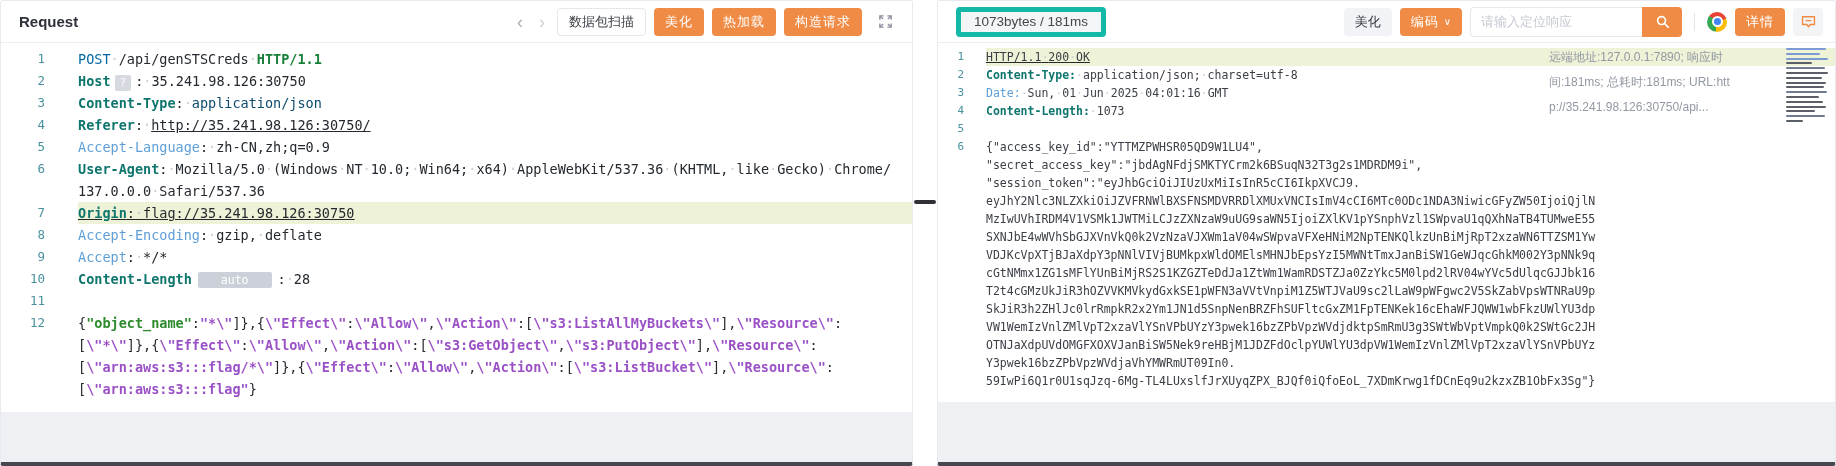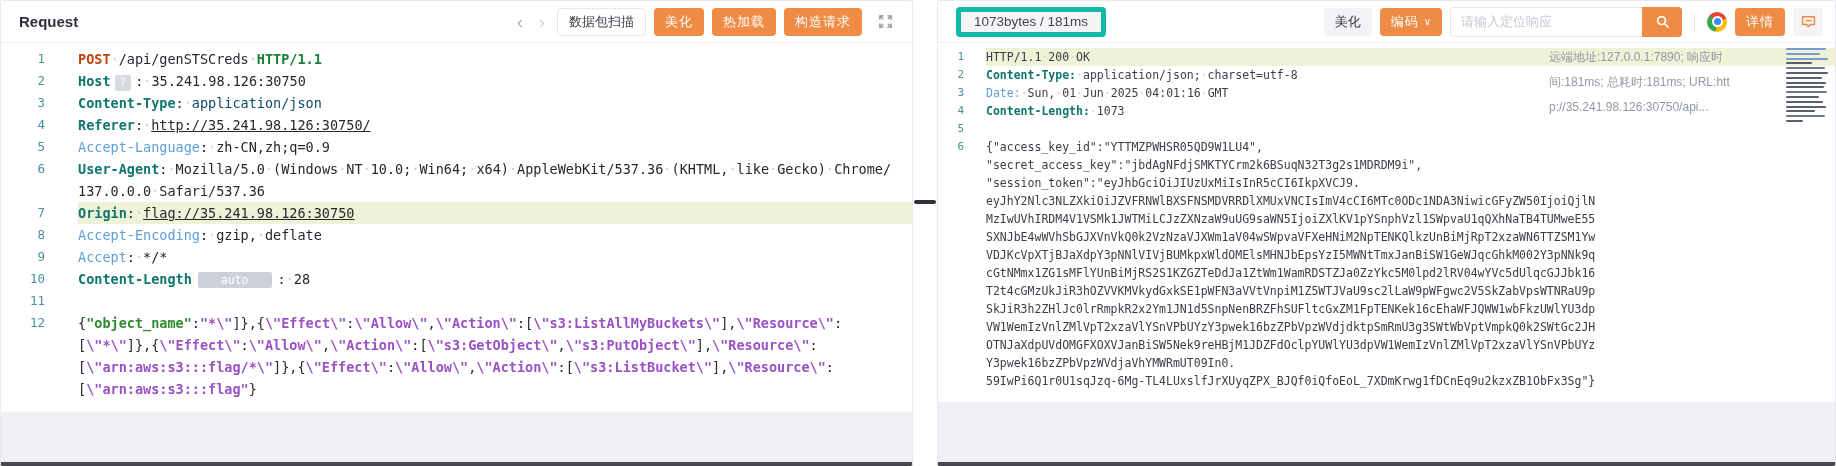--- a/index.html
+++ b/index.html
@@ -31,21 +31,21 @@
 
   .iconbtn { width:30px; height:28px; border-radius:4px; display:inline-flex; align-items:center;
     justify-content:center; cursor:pointer; background:transparent; }
   .iconbtn.boxed { background:#f3f4f6; }
 
   .size-badge { height:30px; display:inline-flex; align-items:center; padding:0 13px;
     background:#f4f5f7; border:5px solid #14b8a6; border-radius:4px;
     font-size:13.5px; color:#43464d; white-space:nowrap; }
 
   .searchwrap { display:flex; align-items:center; }
-  .searchwrap input { width:192px; height:30px; border:1px solid #e6e8ec; border-right:none;
+  .searchwrap input { width:172px; height:30px; border:1px solid #e6e8ec; border-right:none;
     border-radius:4px 0 0 4px; padding:0 10px; font-size:13px; color:#3a3d44; outline:none;
     font-family:"Liberation Sans","DejaVu Sans",sans-serif; }
   .searchwrap input::placeholder { color:#c6cad2; }
   .search-btn { width:40px; height:30px; background:#ef8b44; border:none; border-radius:0 4px 4px 0;
     display:inline-flex; align-items:center; justify-content:center; cursor:pointer; }
 
   .vdivider { width:1px; height:18px; background:#e3e5ea; margin:0 4px; }
 
   .chrome { width:20px; height:20px; border-radius:50%; position:relative; cursor:pointer;
     background:conic-gradient(from -50deg,#ea4335 0 33.3%,#fbbc05 0 66.6%,#34a853 0 100%); }
@@ -59,23 +59,23 @@
   .right .editor { font-size:11.5px; line-height:18px; }
   .filler { flex:1; background:#eef0f4; }
 
   .crow { display:flex; white-space:pre; }
   .left  .crow { height:22px; }
   .right .crow { height:18px; }
   .ln { text-align:right; color:#49919f; }
   .left  .ln { flex:0 0 44px; margin-right:33px; font-size:12.5px; }
   .right .ln { flex:0 0 26px; margin-right:22px; font-size:11px; }
   .ctext { flex:1; }
-  .crow.hl .ctext { background:#eef2d6; }
-
-  .t-m   { color:#c2410c; font-weight:bold; }
+  .crow.hl .ctext { background:#eef2d6;text-decoration:underline; }
+
+  .t-m   { color:#0369a1; font-weight:normal; }
   .t-ver { color:#188038; font-weight:bold; }
   .t-hn  { color:#0f766e; font-weight:bold; }
   .t-hn2 { color:#5e9fd8; }
   .t-g   { color:#0c4a6e; }
   .t-k   { color:#2e8b2e; font-weight:bold; }
   .t-s   { color:#9b51c6; font-weight:600; }
   .t-u   { color:#24292f; text-decoration:underline; }
   .t-p   { color:#24292f; }
   .right .t-p { color:#3a3e45; }
   .ws { font-style:normal; color:#c9ced8; }

